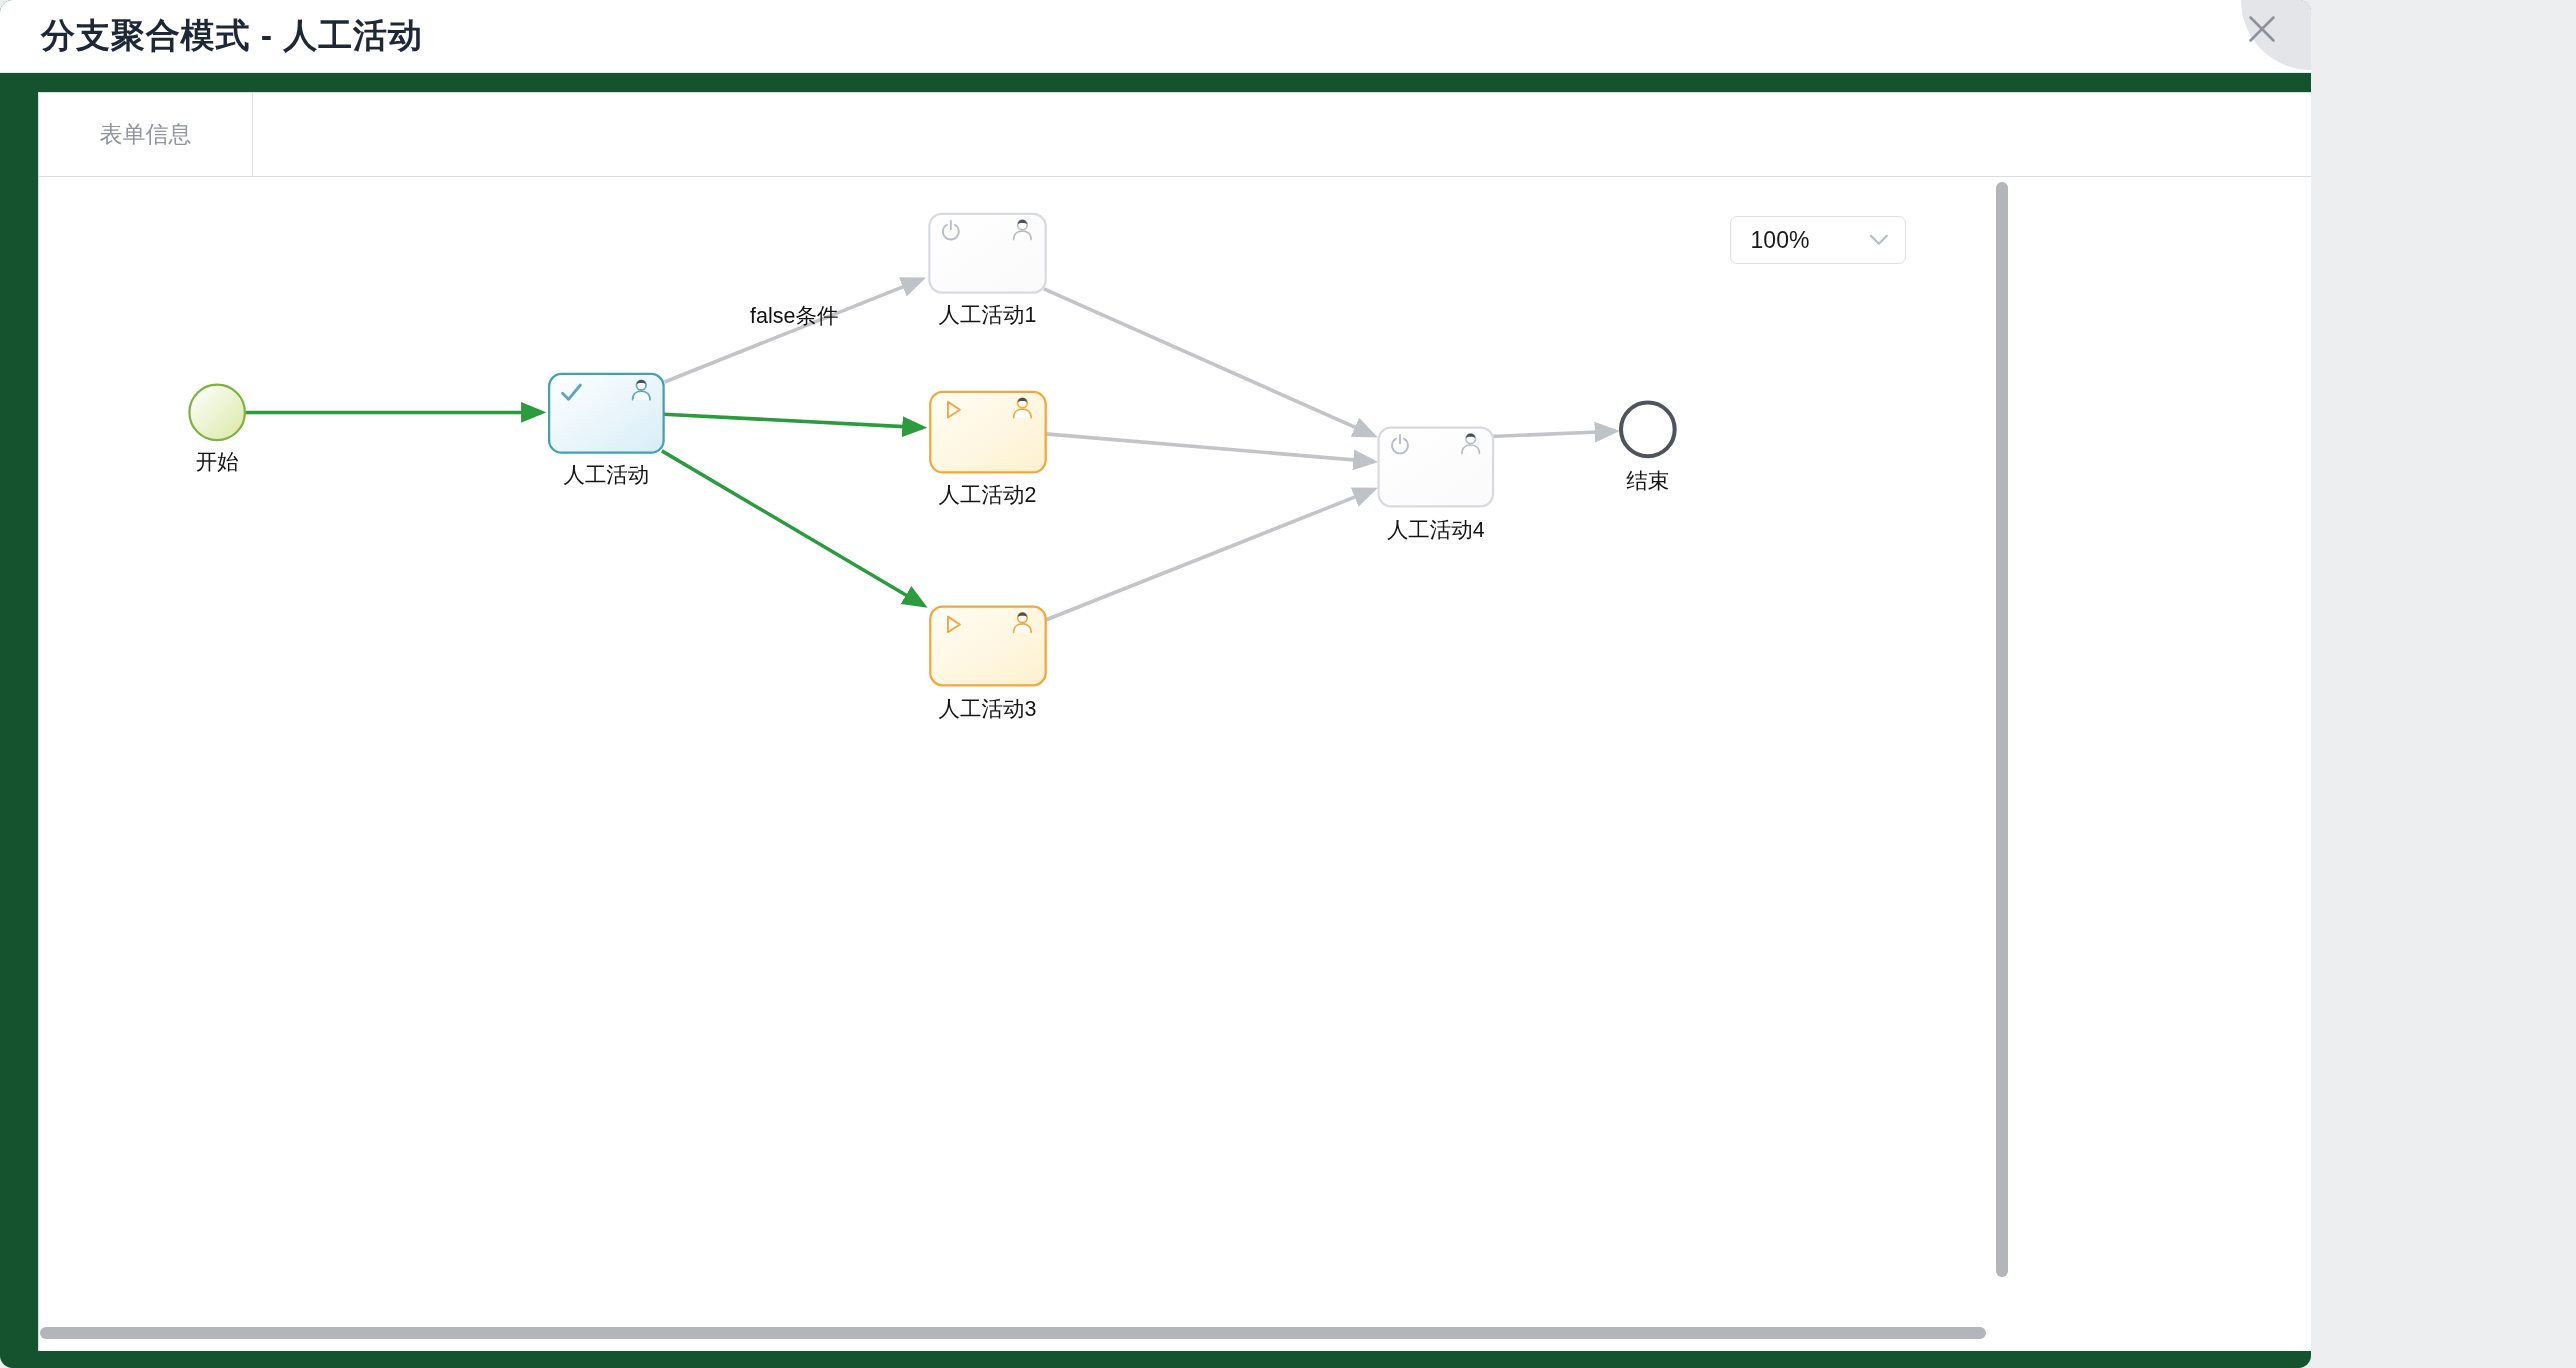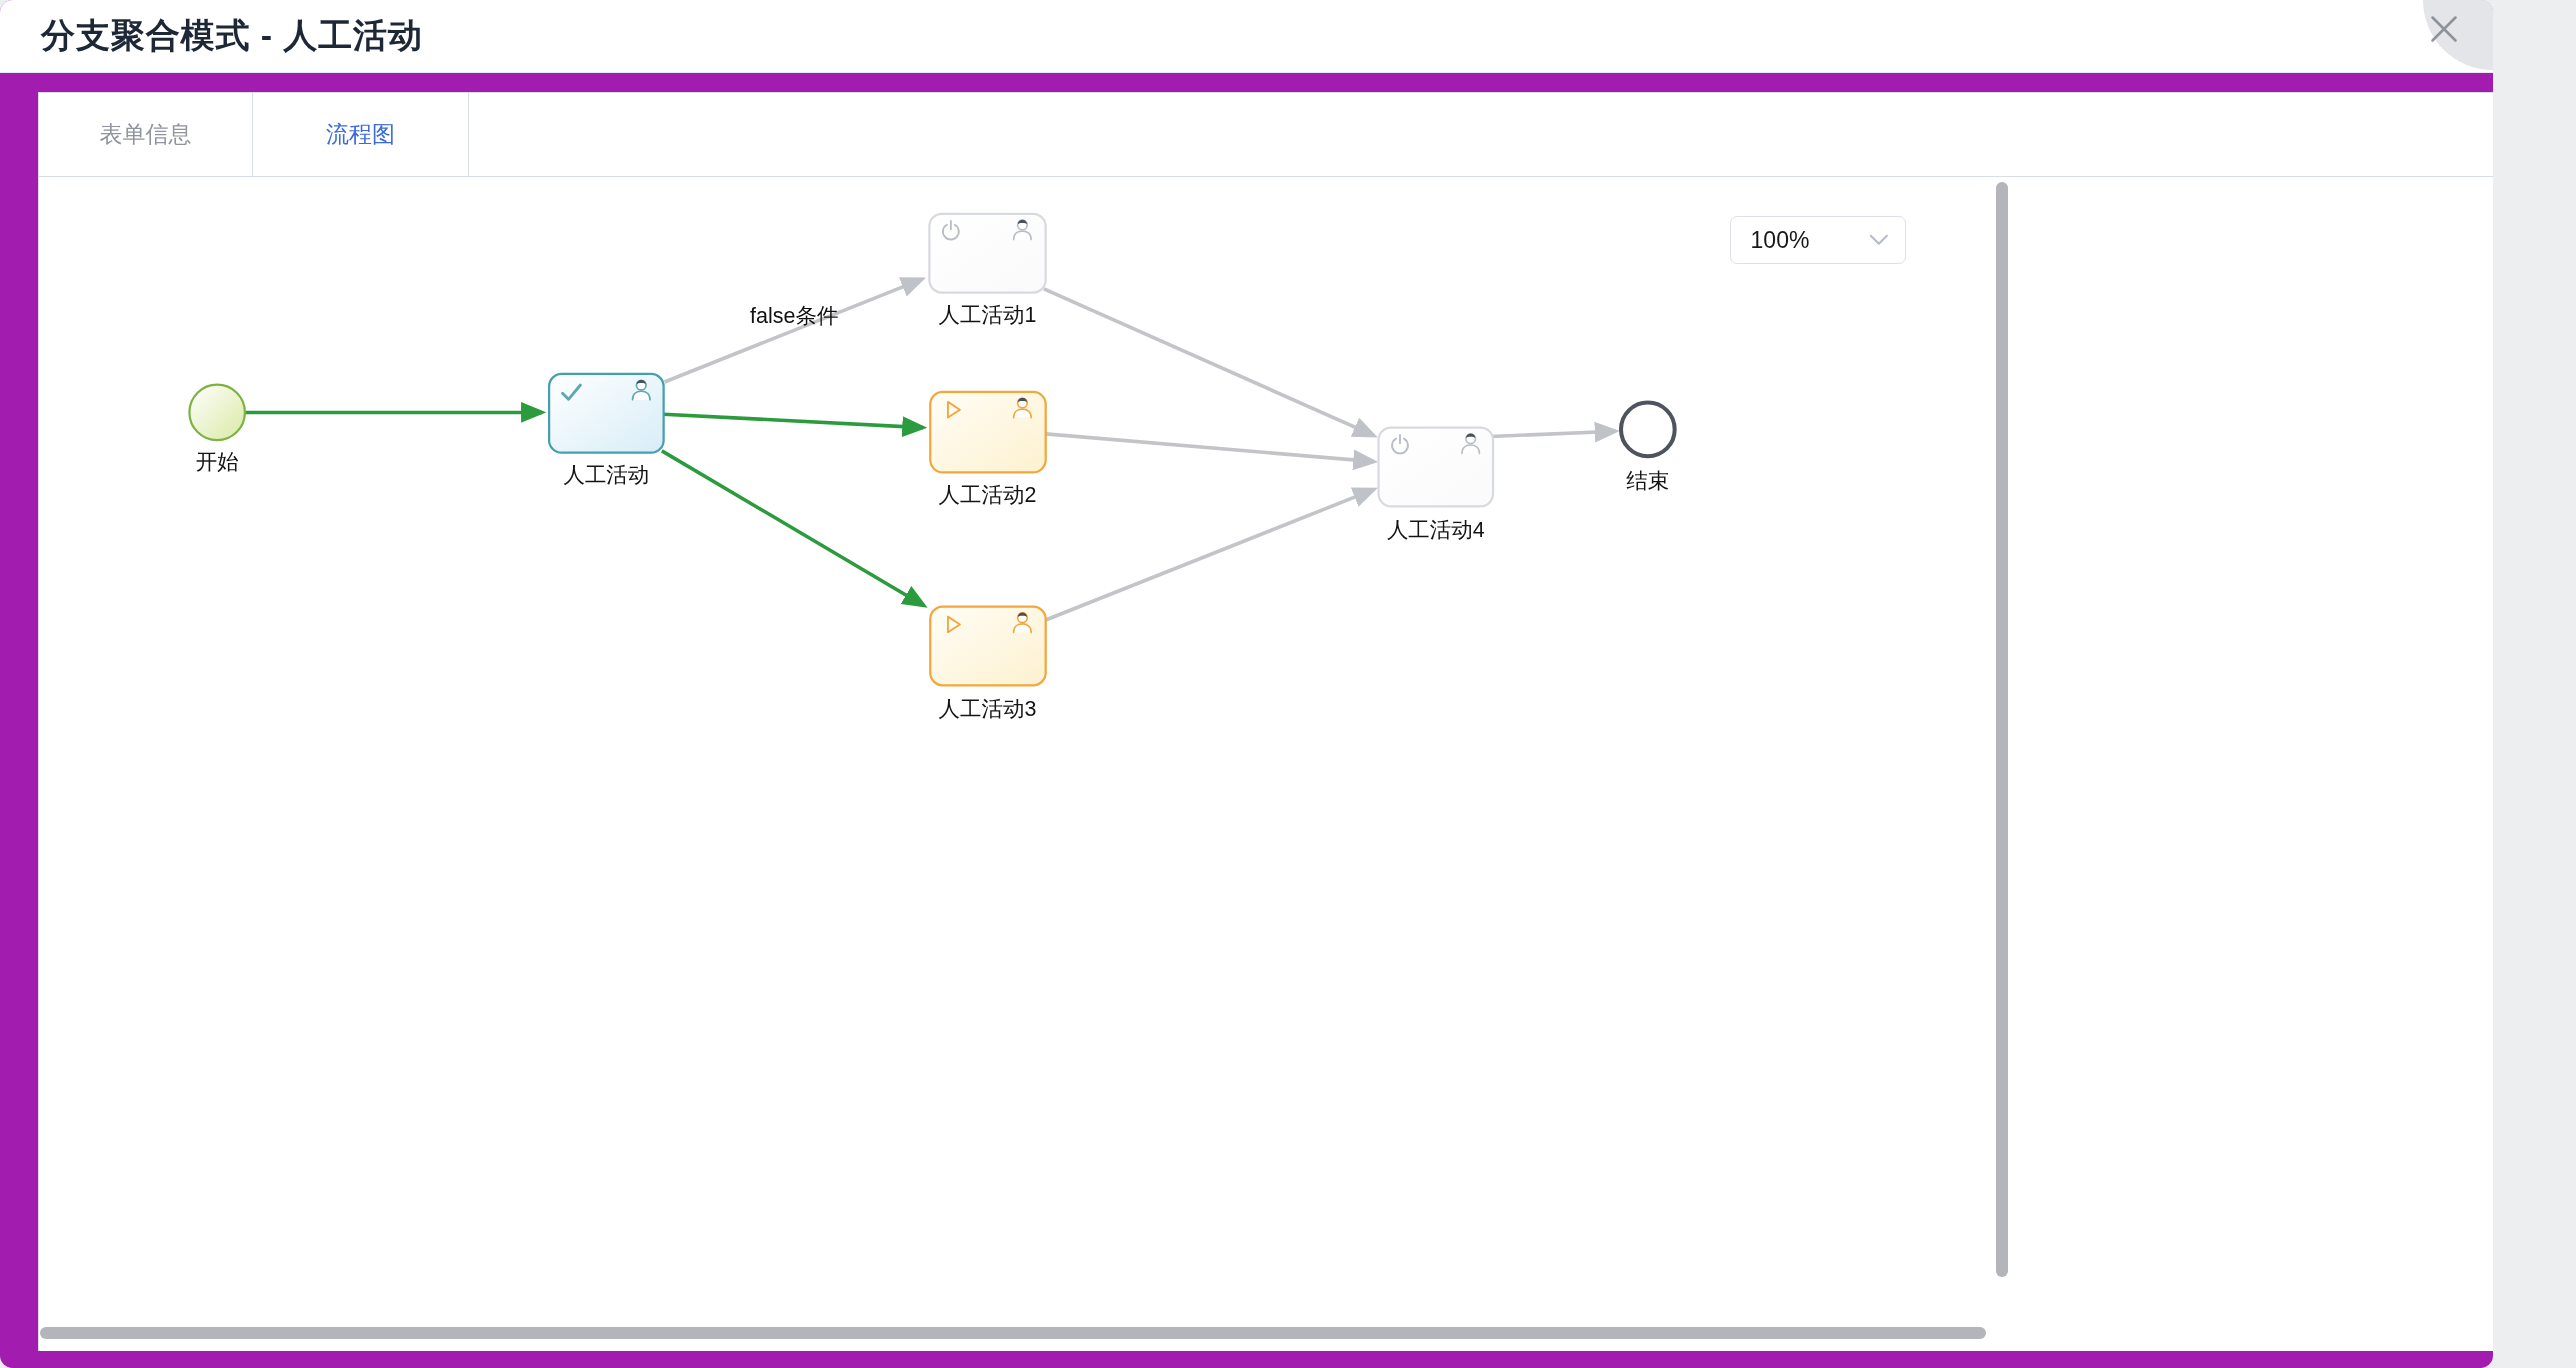--- a/index.html
+++ b/index.html
@@ -1,17 +1,17 @@
 <!DOCTYPE html>
 <html style="font-size:14.3px"><head>
 <meta charset="utf-8">
 <style>
   * { margin:0; padding:0; box-sizing:border-box; }
   html,body { width:2576px; height:1368px; background:#eceef0; font-family:"Liberation Sans","DejaVu Sans",sans-serif; }
-  .window { position:absolute; left:0; top:0; width:2493px; height:1368px; background:#a21caf; border-radius:12.5px; overflow:hidden; }
+  .window { position:absolute; left:0; top:0; width:2311px; height:1368px; background:#14532d; border-radius:12.5px; overflow:hidden; }
 
   
   .titlebar { position:absolute; left:0; top:0; width:100%; height:73px; background:#fff; border-bottom:0.9px solid #e9eaee; }
   .page-title { position:absolute; left:41px; top:50%; transform:translateY(-50%); font-size:34px; font-weight:600; color:#1d2736; letter-spacing:0.9px; }
   .close-fan { position:absolute; top:-70px; right:-70px; width:140px; height:140px; border-radius:50%; background:#e4e5e8; cursor:pointer; }
   .close-x { position:absolute; top:14.3px; right:34px; width:30px; height:30px; }
 
   
   .panel { position:absolute; left:38px; top:92px; width:2502px; height:1259px; border:0.9px solid #d9dde4; background:#fff; }
   .tabs { position:absolute; left:0; top:0; width:100%; height:84px; border-bottom:0.9px solid #d9dde4; display:flex; }
@@ -46,21 +46,20 @@
   <div class="close-fan" data-name="close-button">
     <svg class="close-x" data-name="close-icon" viewBox="0 0 34 34" style="top:84px;right:104px;">
       <line x1="4" y1="4" x2="30" y2="30" stroke="#8d929c" stroke-width="3" stroke-linecap="round"></line>
       <line x1="30" y1="4" x2="4" y2="30" stroke="#8d929c" stroke-width="3" stroke-linecap="round"></line>
     </svg>
   </div>
 
   <div class="panel" data-name="tab-panel">
     <div class="tabs" data-name="tab-bar">
       <div class="tab" data-name="tab-form-info">表单信息</div>
-      <div class="tab active" data-name="tab-flow-diagram">流程图</div>
     </div>
 
     <div class="canvas" data-name="diagram-canvas">
 
       <svg class="diagram-svg" width="1955" height="1173" viewBox="0 0 2185 1311" data-name="flow-diagram">
         <defs>
           <linearGradient id="gradGreen" x1="0" y1="0" x2="1" y2="1">
             <stop offset="0" stop-color="#ffffff"></stop>
               <stop offset="1" stop-color="#d9e9a4"></stop>
           </linearGradient>

